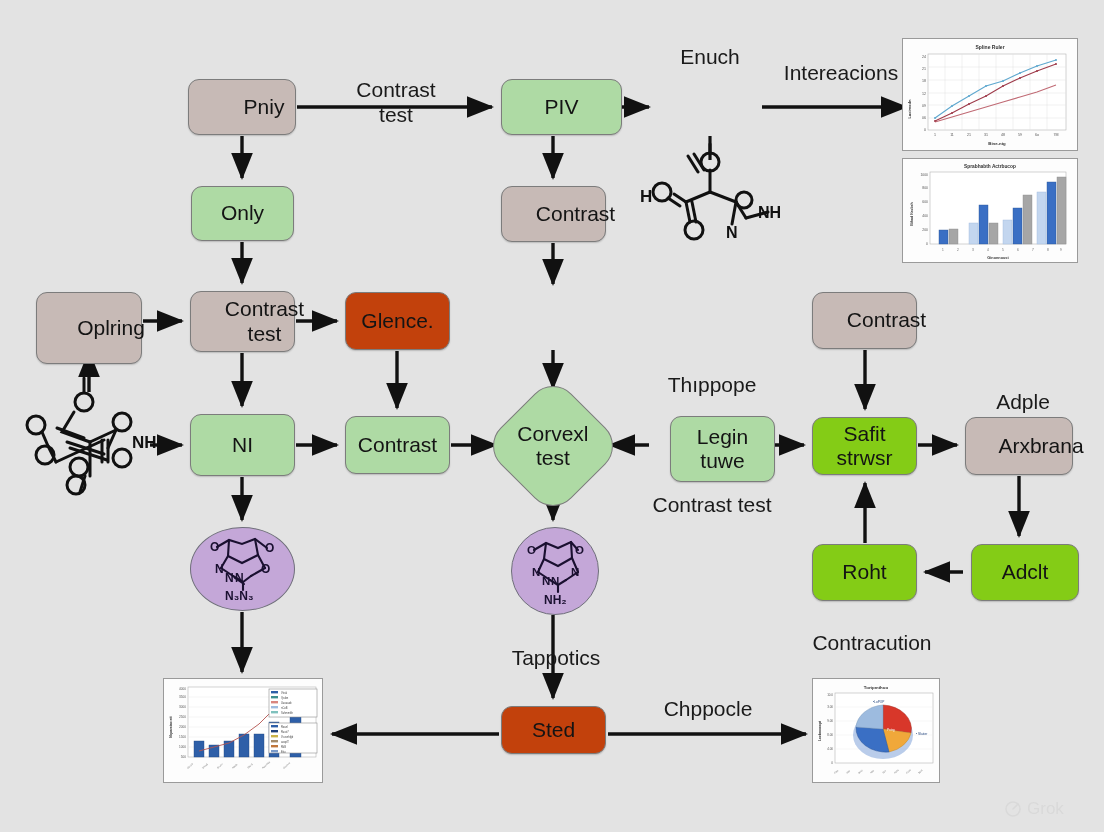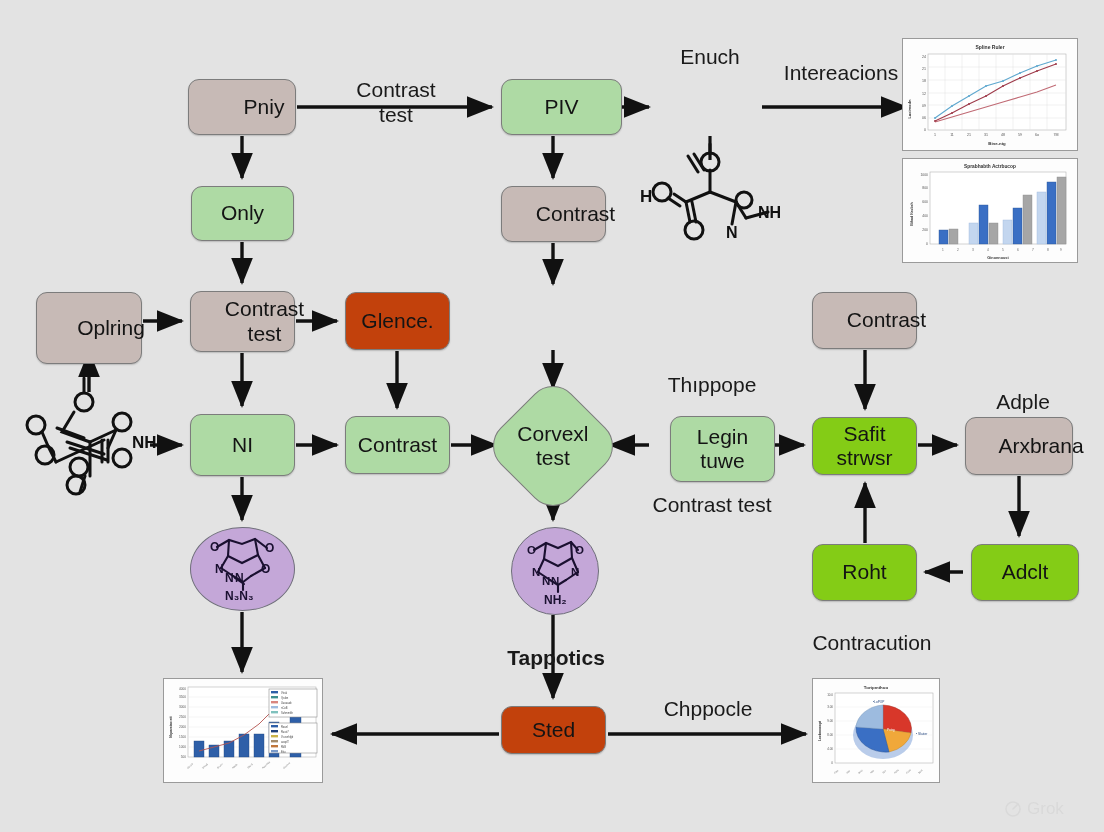--- a/index.html
+++ b/index.html
@@ -312,21 +312,21 @@
   </div>
 
   <div class="edge-label" style="left:348px;top:77px;width:96px;">Contrast
 test</div>
   <div class="edge-label" style="left:664px;top:44px;width:92px;">Enuch</div>
   <div class="edge-label" style="left:771px;top:60px;width:140px;">Intereacions</div>
   <div class="edge-label" style="left:657px;top:372px;width:110px;">Thıppope</div>
   <div class="edge-label" style="left:637px;top:492px;width:150px;">Contrast test</div>
   <div class="edge-label" style="left:986px;top:381px;width:74px;margin-top:8px;">Adple</div>
   <div class="edge-label" style="left:796px;top:630px;width:152px;">Contracution</div>
-  <div class="edge-label" style="left:497px;top:645px;width:118px;font-weight:bold;">Tappotics</div>
+  <div class="edge-label" style="left:497px;top:645px;width:118px;">Tappotics</div>
   <div class="edge-label" style="left:654px;top:696px;width:108px;">Chppocle</div>
 
   <div class="chart" style="left:902px;top:38px;width:176px;height:113px;">
     <svg width="174" height="111" viewBox="0 0 174 111">
       <rect x="0" y="0" width="174" height="111" fill="#fdfdfd"></rect>
       <text x="87" y="10" text-anchor="middle" fill="#333" font-size="5" font-weight="bold" font-family="'Liberation Sans',sans-serif">Spline Ruler</text>
       <rect x="25" y="15" width="138" height="76" fill="#ffffff" stroke="#b5b5b5" stroke-width="0.6"></rect>
       <g stroke="#e2e2e2" stroke-width="0.5">
         <line x1="25" y1="28" x2="163" y2="28"></line>
           <line x1="25" y1="41" x2="163" y2="41"></line>

